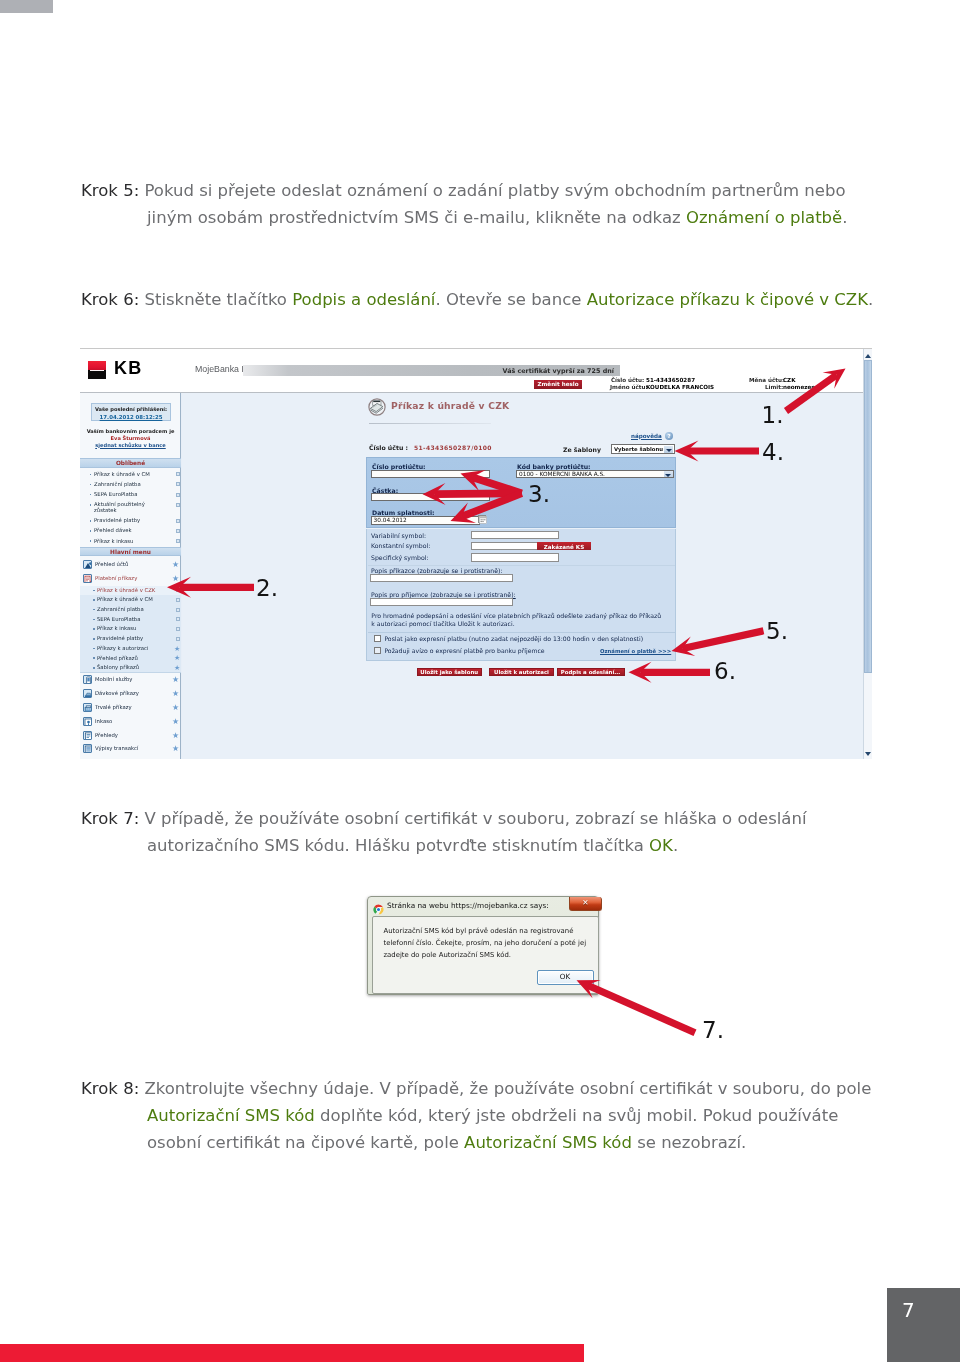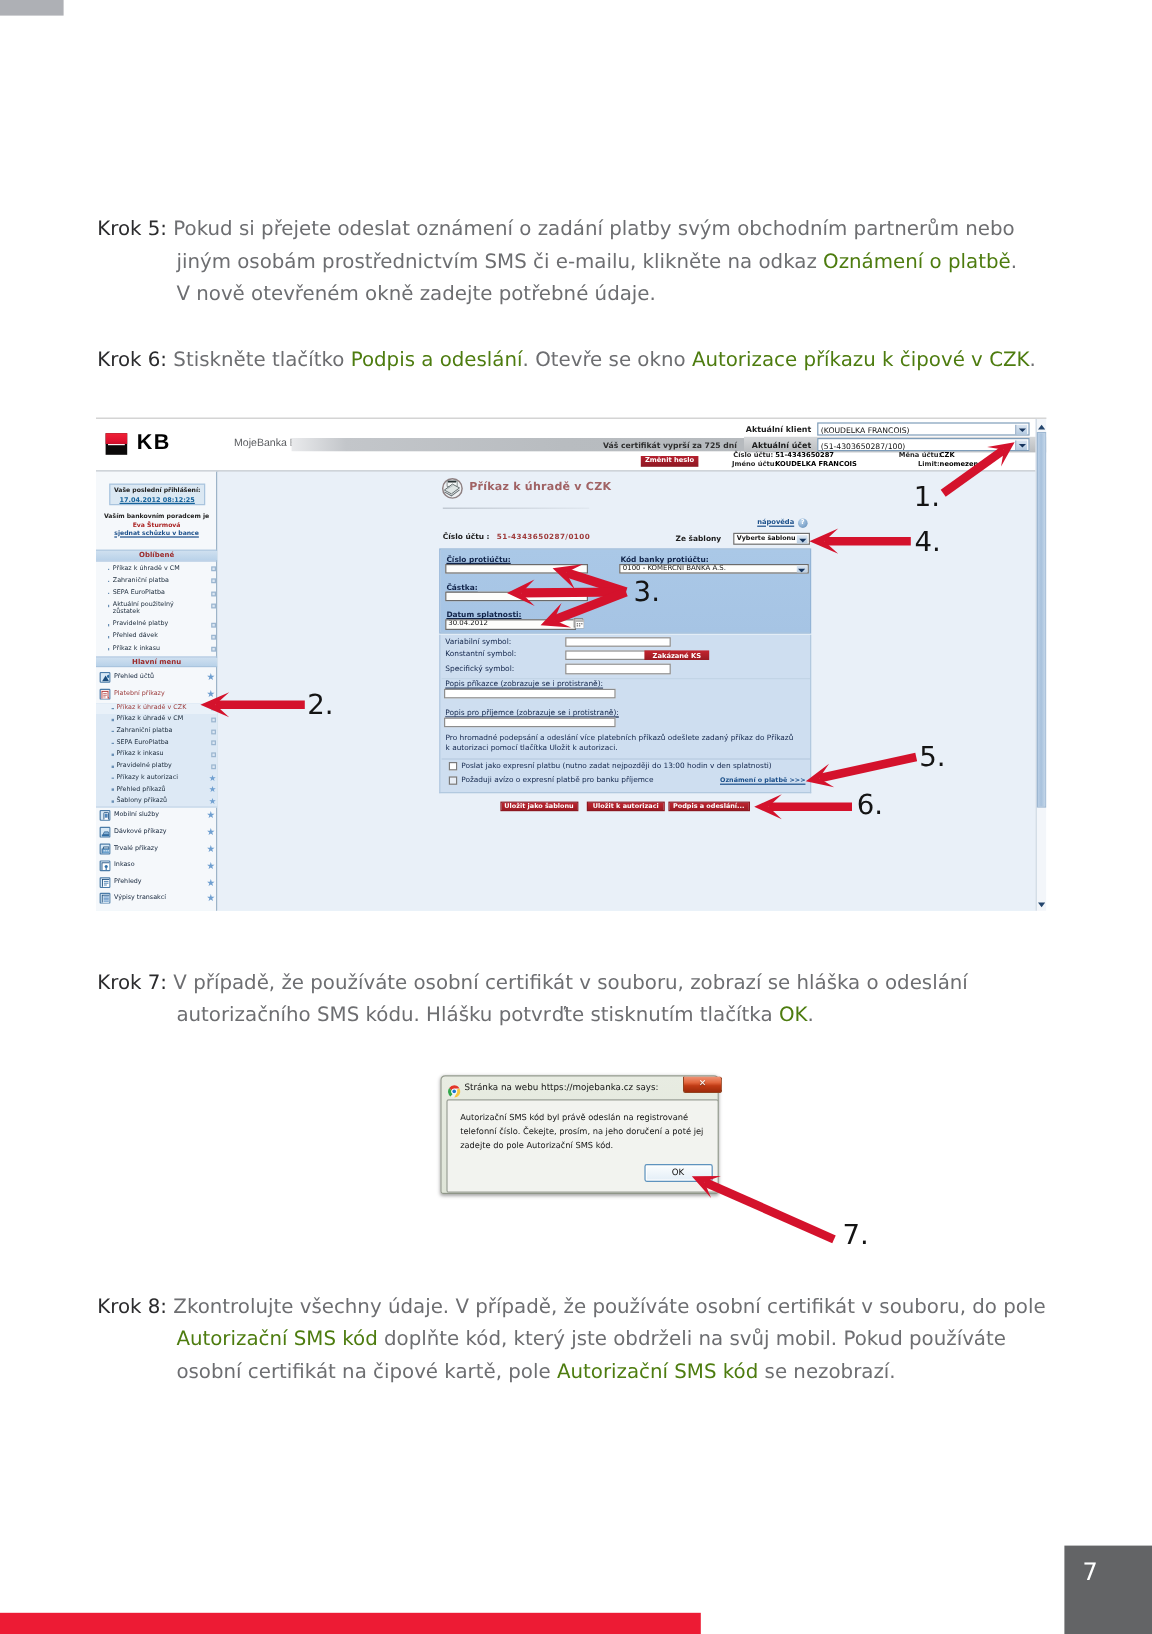--- a/index.html
+++ b/index.html
@@ -197,58 +197,42 @@
   .cnum{position:absolute;font-family:"DejaVu Sans",sans-serif;color:#141414;
         font-weight:normal;line-height:1;}
 </style>
 </head>
 <body>
 
 <div class="page">
 
   <div id="top-grey-bar"></div>
 
-  <div class="para hang" id="p-krok5" style="left:81px;top:177px;width:790px;"><span class="step">Krok 5:</span><span> Pokud si přejete odeslat oznámení o zadání platby svým obchodním partnerům nebo jiným osobám prostřednictvím SMS či e-mailu, klikněte na odkaz </span><b>Oznámení o platbě</b><span>.</span><br><span>V nově otevřeném okně zadejte potřebné údaje.</span></div>
-  <div class="para hang" id="p-krok6" style="left:81px;top:286px;width:870px;"><span class="step">Krok 6:</span><span> Stiskněte tlačítko </span><b>Podpis a odeslání</b><span>. Otevře se okno </span><b>Autorizace příkazu k čipové v CZK</b><span>.</span></div>
+  <div class="para hang" id="p-krok5" style="left:81px;top:177px;width:790px;"><span class="step">Krok 5:</span><span> Pokud si přejete odeslat oznámení o zadání platby svým obchodním partnerům nebo jiným osobám prostřednictvím SMS či e-mailu, klikněte na odkaz </span><b>Oznámení o platbě</b><span>.</span><br></div>
+  <div class="para hang" id="p-krok6" style="left:81px;top:286px;width:870px;"><span class="step">Krok 6:</span><span> Stiskněte tlačítko </span><b>Podpis a odeslání</b><span>. Otevře se bance </span><b>Autorizace příkazu k čipové v CZK</b><span>.</span></div>
   <div class="para hang" id="p-krok7" style="left:81px;top:805px;width:790px;"><span class="step">Krok 7:</span><span> V případě, že používáte osobní certifikát v souboru, zobrazí se hláška o odeslání autorizačního SMS kódu. Hlášku potvrďte stisknutím tlačítka </span><b>OK</b><span>.</span></div>
   <div class="para hang" id="p-krok8" style="left:81px;top:1075px;width:812px;"><span class="step">Krok 8:</span><span> Zkontrolujte všechny údaje. V případě, že používáte osobní certifikát v souboru, do pole </span><b>Autorizační SMS kód</b><span> doplňte kód, který jste obdrželi na svůj mobil. Pokud používáte osobní certifikát na čipové kartě, pole </span><b>Autorizační SMS kód</b><span> se nezobrazí.</span></div>
 
   <div id="shot">
 
     <div id="sh-header">
       <div id="sh-logo">
         <div class="red"></div>
           <div class="wht"></div>
       </div>
       <div id="sh-kb">KB</div>
       <div id="sh-app">MojeBanka Business</div>
       <div id="sh-headgrad"></div>
     </div>
 
     <div id="sh-cert">
       <span>Váš certifikát vyprší za 725 dní</span>
     </div>
     <div id="sh-pwbtn">Změnit heslo</div>
 
-    <div id="sh-hr">
-      <div class="hr-row" style="top:2px;">
-        <span class="hr-lbl" style="left:0px;width:56px;">Aktuální klient</span>
-        <div class="hr-sel" style="left:61px;width:177px;position:relative;">
-          <span>(KOUDELKA FRANCOIS)</span>
-          <span class="hr-arrow"></span>
-        </div>
-      </div>
-      <div class="hr-row" style="top:15px;background:linear-gradient(#d6d8da,#b9bcbf);">
-        <span class="hr-lbl" style="left:0px;width:56px;">Aktuální účet</span>
-        <div class="hr-sel" style="left:61px;width:177px;position:relative;">
-          <span>(51-4303650287/100)</span>
-          <span class="hr-arrow"></span>
-        </div>
-      </div>
-    </div>
 
     <div id="sh-acct">
       <span class="acct-l" style="left:0;top:0;">Číslo účtu:</span>
       <span class="acct-v" style="left:35px;top:0;">51-4343650287</span>
       <span class="acct-l" style="left:-1px;top:7px;">Jméno účtu:</span>
       <span class="acct-v" style="left:35px;top:7px;">KOUDELKA FRANCOIS</span>
       <span class="acct-l" style="left:138px;top:0;">Měna účtu:</span>
       <span class="acct-v" style="left:172px;top:0;">CZK</span>
       <span class="acct-l" style="left:154px;top:7px;">Limit:</span>
       <span class="acct-v" style="left:172px;top:7px;">neomezeno</span>

